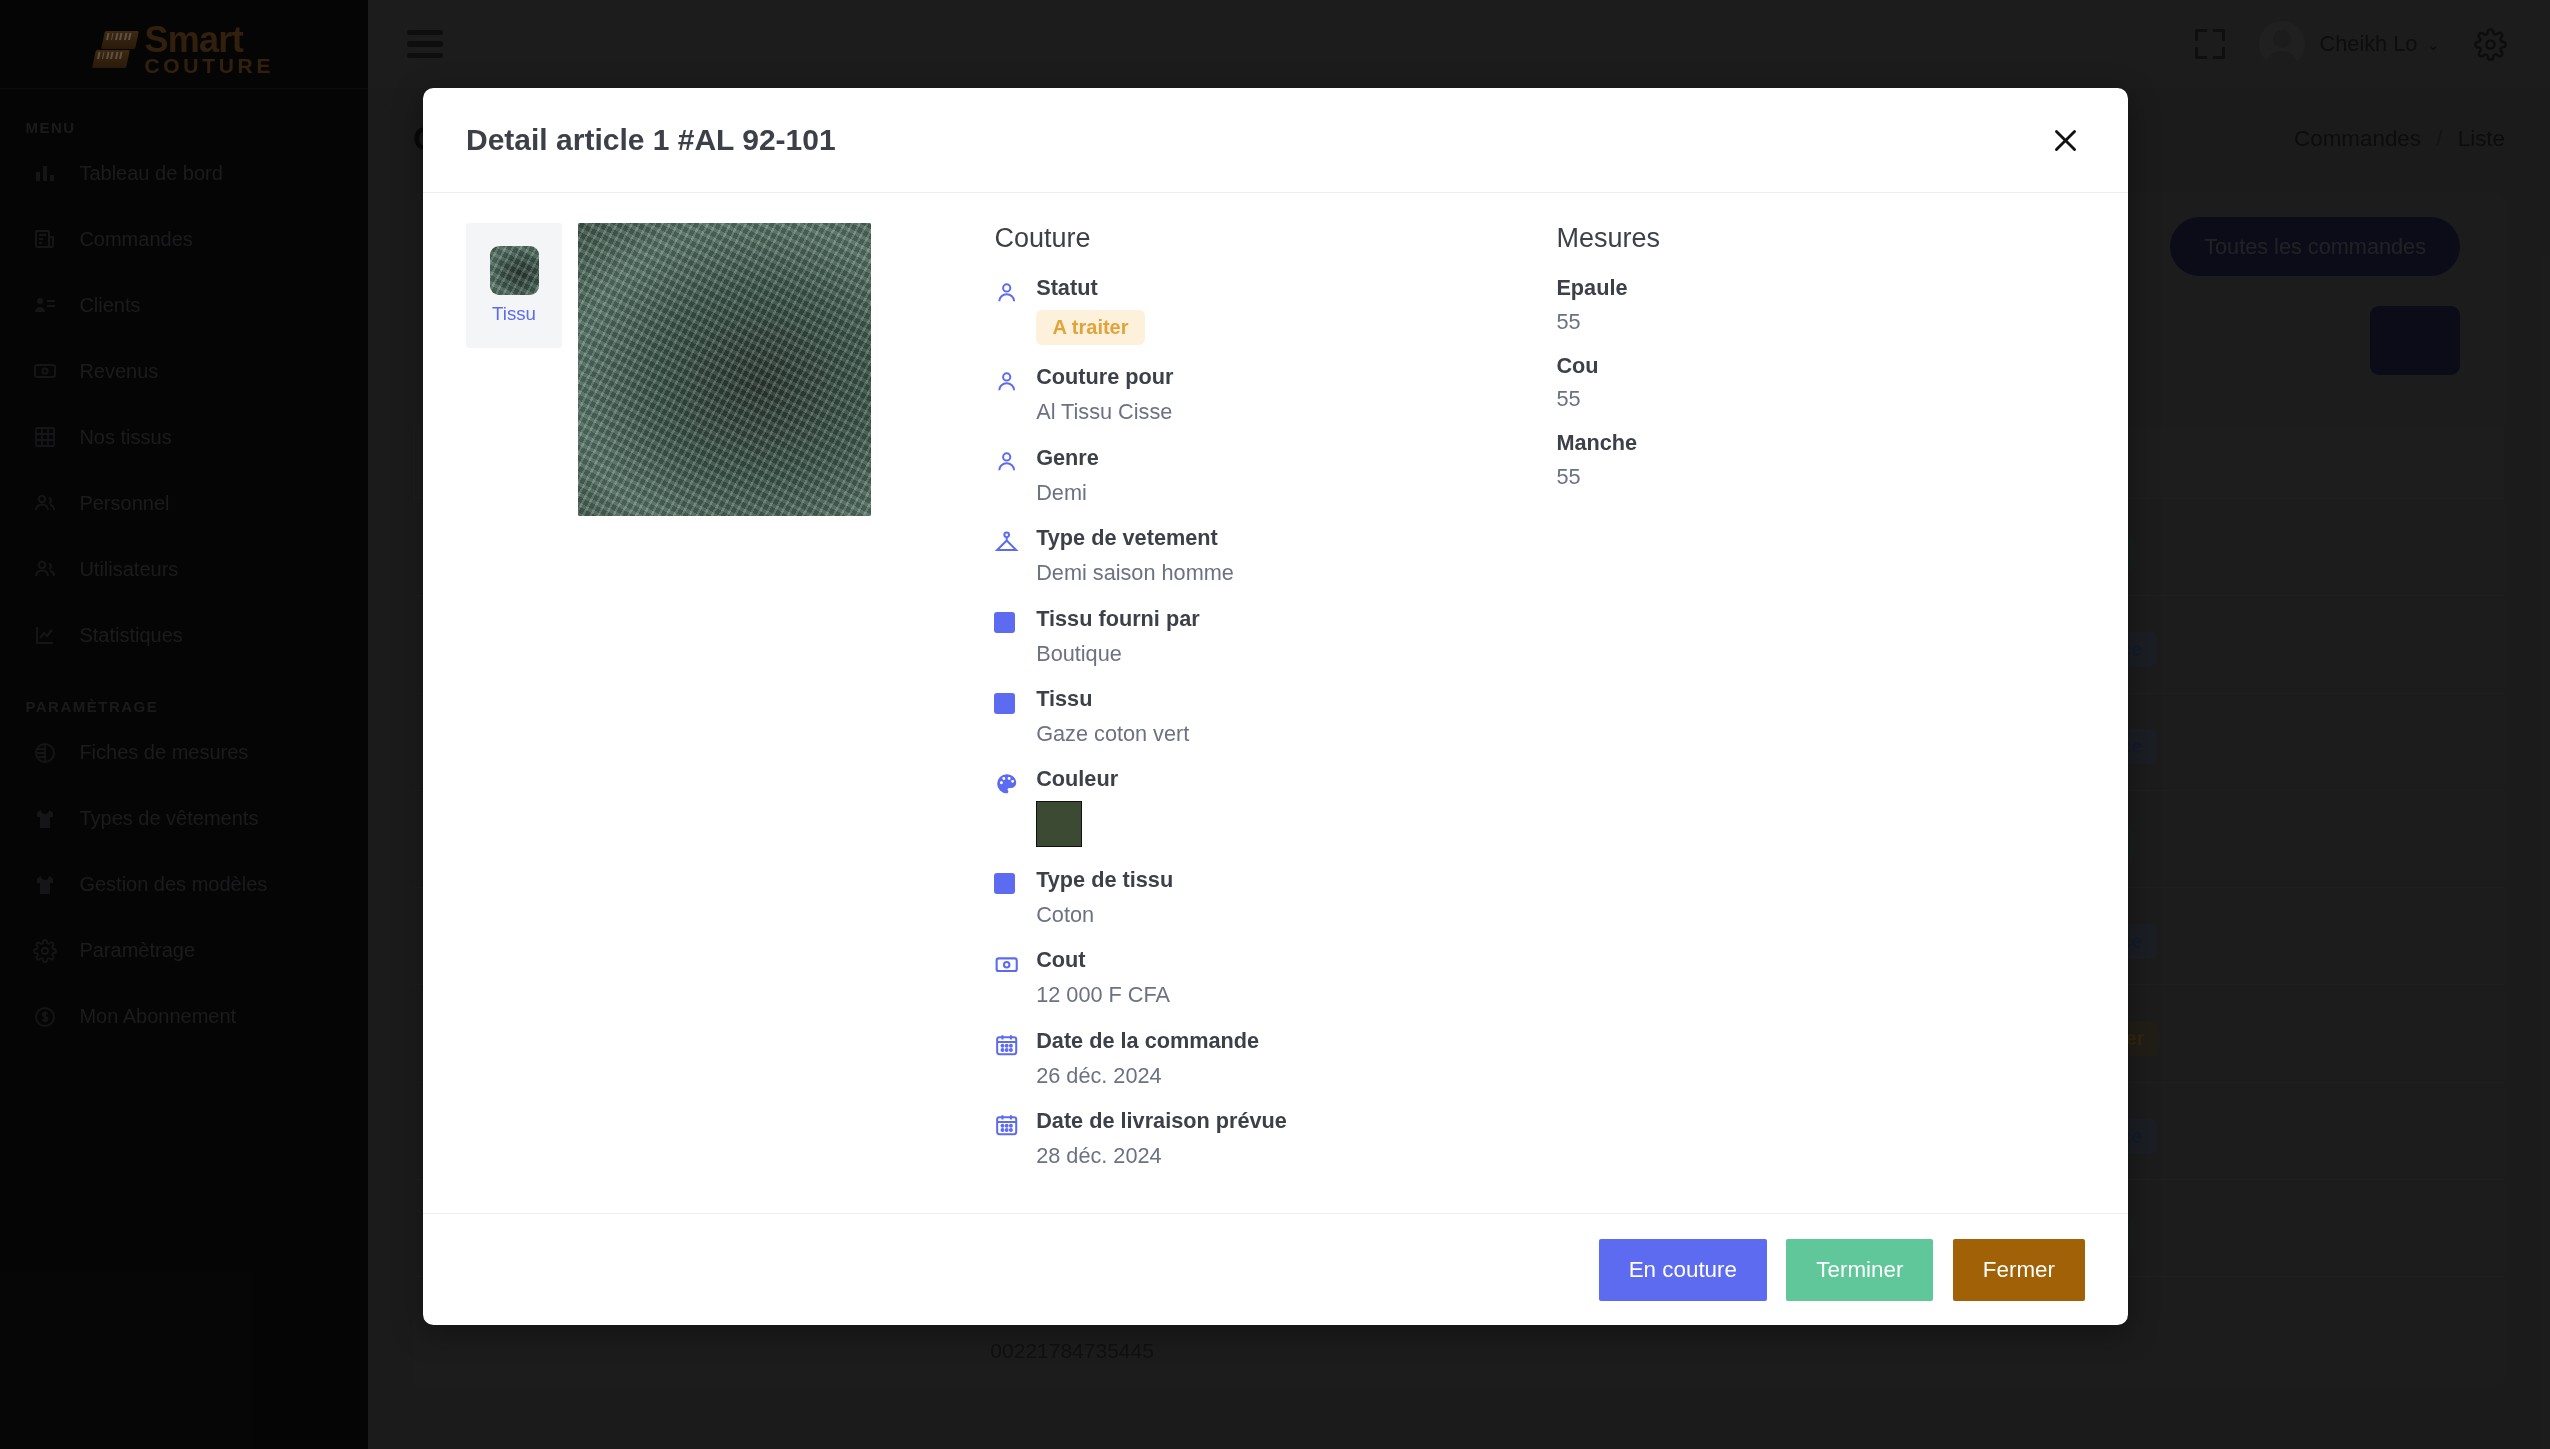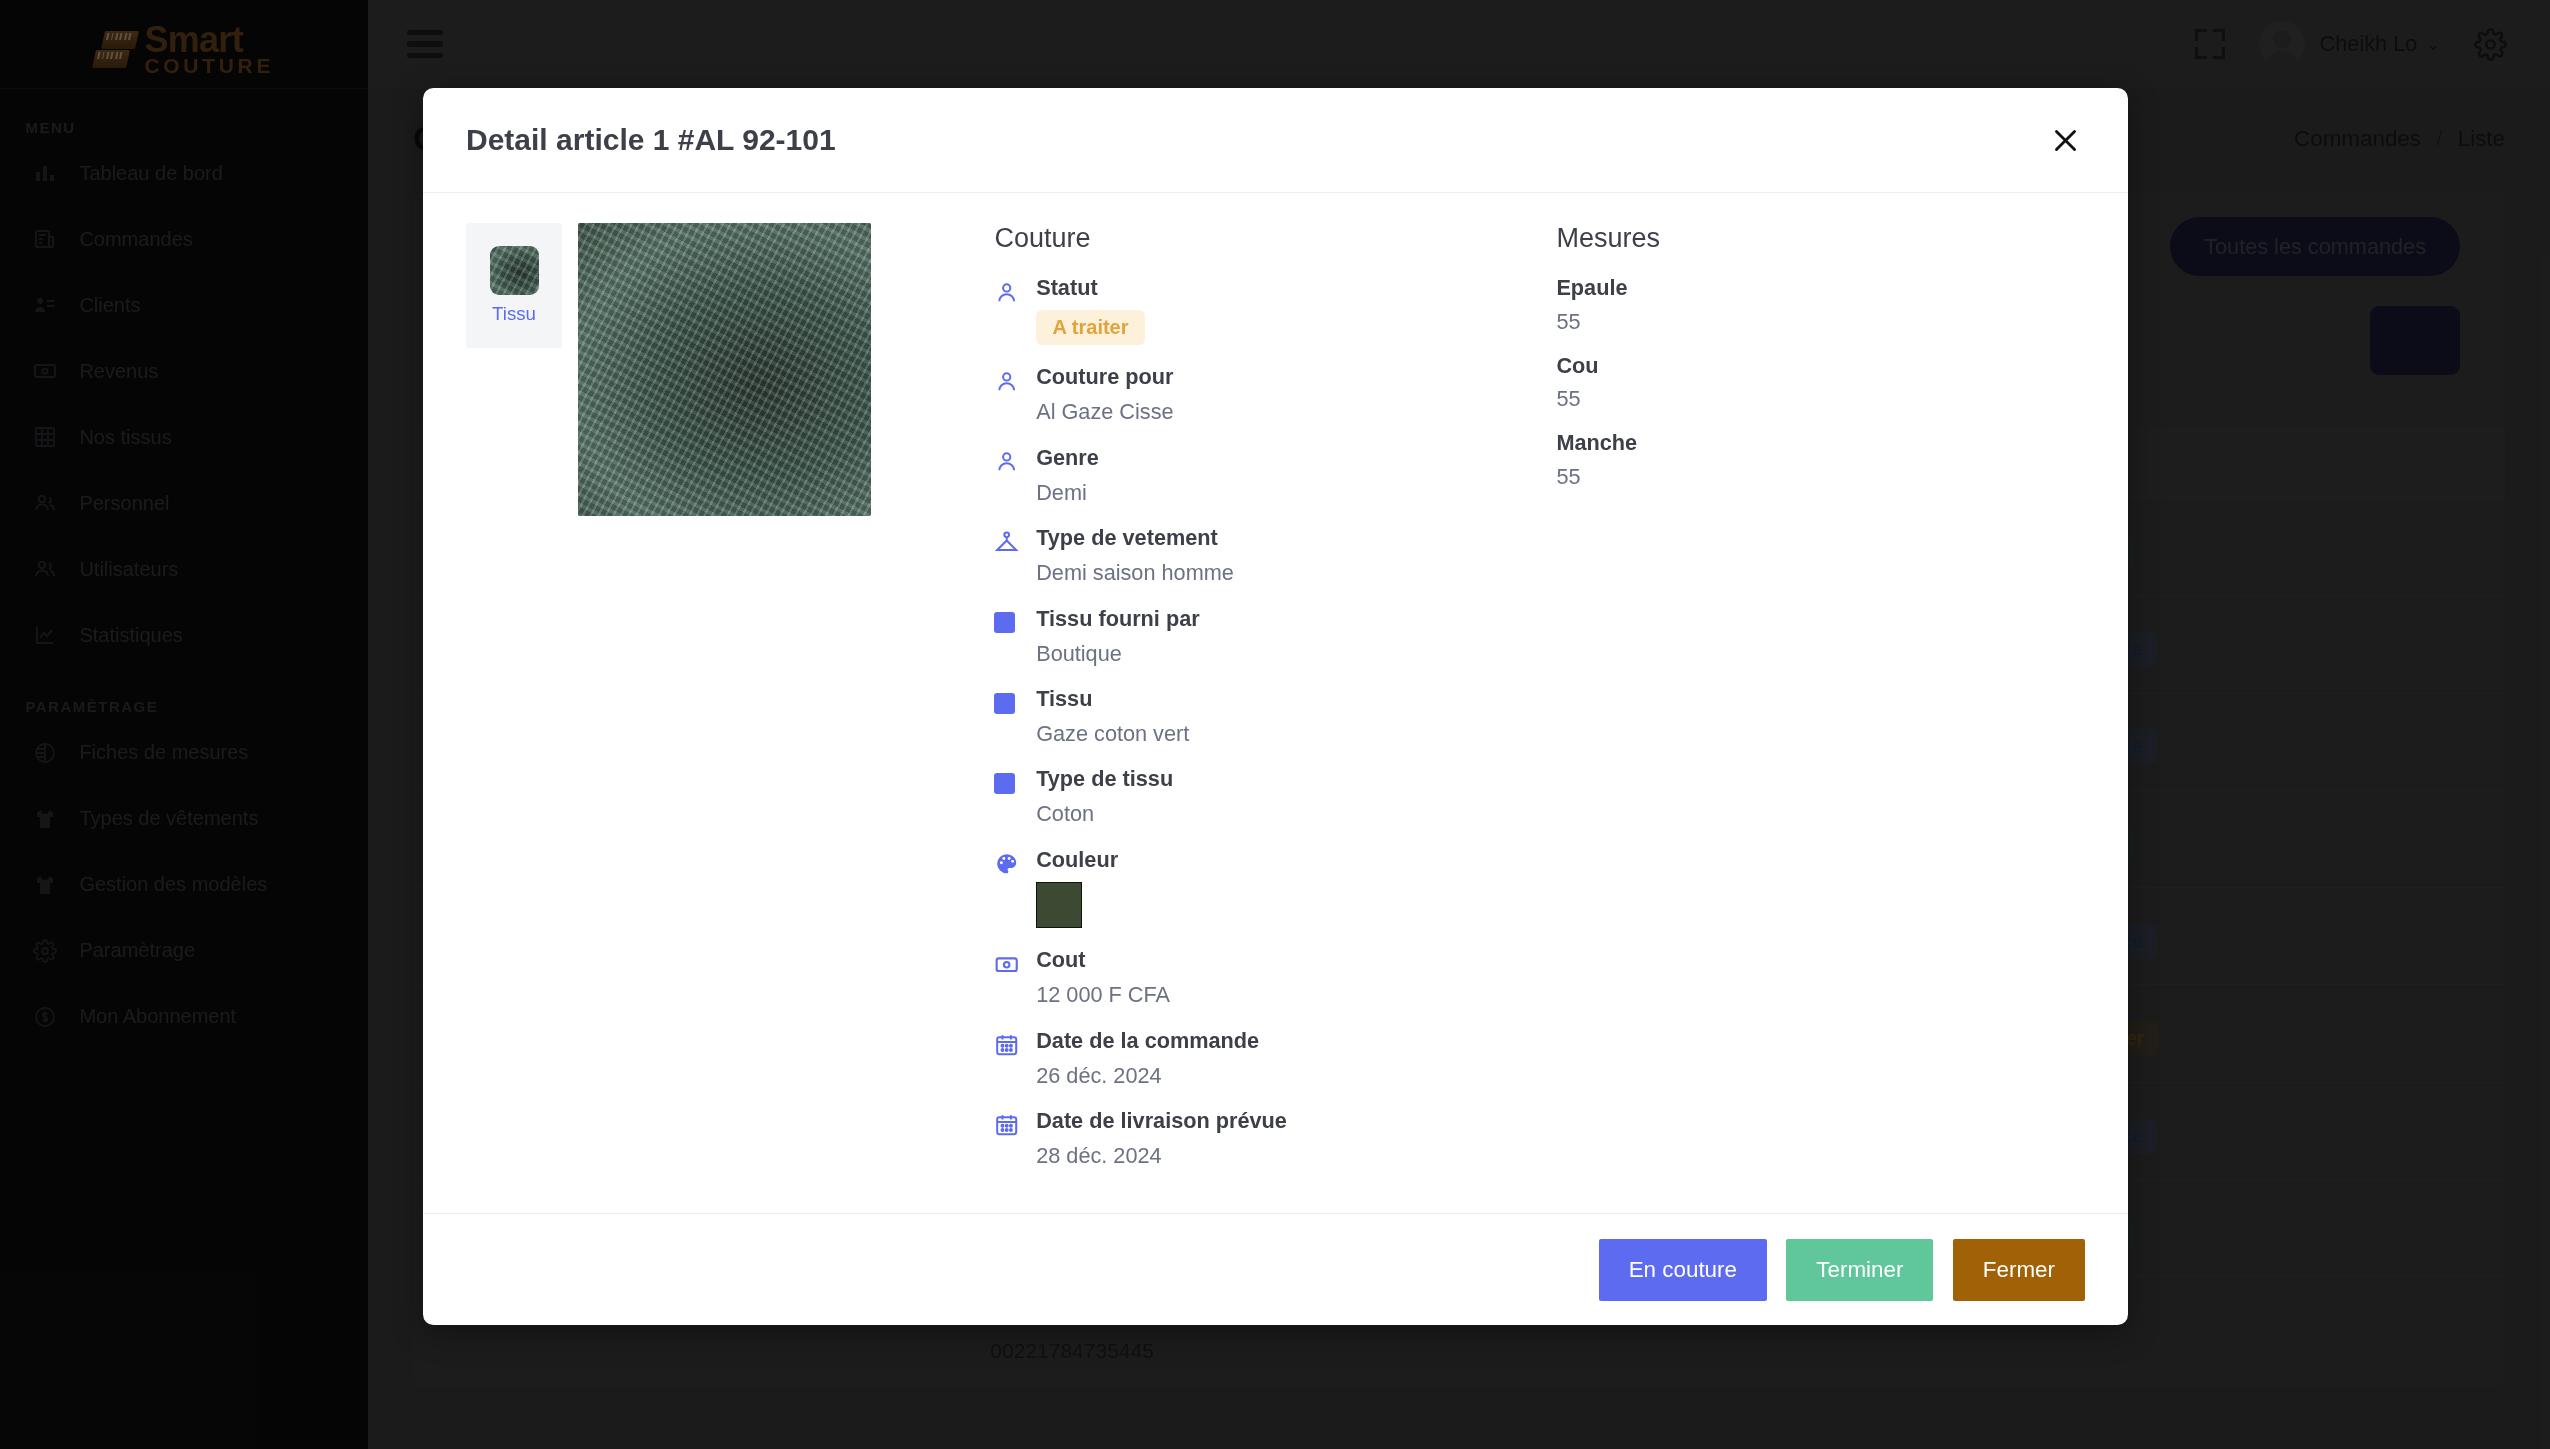--- a/index.html
+++ b/index.html
@@ -520,21 +520,21 @@
             </div>
             <div class="field">
               <span class="fico">
                 <svg viewBox="0 0 24 24" fill="none" stroke="currentColor" stroke-width="1.9">
                   <circle cx="12" cy="7.5" r="3.4"></circle>
                   <path d="M5 20c0-4 3.2-6.5 7-6.5s7 2.5 7 6.5"></path>
                 </svg>
               </span>
               <div class="ftxt">
                 <div class="f-label">Couture pour</div>
-                <div class="f-value">Al Gaze Cisse</div>
+                <div class="f-value">Al Tissu Cisse</div>
               </div>
             </div>
             <div class="field">
               <span class="fico">
                 <svg viewBox="0 0 24 24" fill="none" stroke="currentColor" stroke-width="1.9">
                   <circle cx="12" cy="7.5" r="3.4"></circle>
                   <path d="M5 20c0-4 3.2-6.5 7-6.5s7 2.5 7 6.5"></path>
                 </svg>
               </span>
               <div class="ftxt">
@@ -567,36 +567,36 @@
               <span class="fico">
                 <span class="sq"></span>
               </span>
               <div class="ftxt">
                 <div class="f-label">Tissu</div>
                 <div class="f-value">Gaze coton vert</div>
               </div>
             </div>
             <div class="field">
               <span class="fico">
-                <span class="sq"></span>
-              </span>
-              <div class="ftxt">
-                <div class="f-label">Type de tissu</div>
-                <div class="f-value">Coton</div>
-              </div>
-            </div>
-            <div class="field">
-              <span class="fico">
                 <svg viewBox="0 0 24 24" fill="currentColor">
                   <path d="M12 3a9 9 0 1 0 0 18c1 0 1.6-.7 1.6-1.5 0-.4-.2-.7-.4-1-.3-.3-.4-.6-.4-1 0-.8.7-1.5 1.5-1.5H16a5 5 0 0 0 5-5c0-4.4-4-8-9-8zm-5 9.5a1.4 1.4 0 1 1 0-2.8 1.4 1.4 0 0 1 0 2.8zm2.3-4a1.4 1.4 0 1 1 0-2.8 1.4 1.4 0 0 1 0 2.8zm5 0a1.4 1.4 0 1 1 0-2.8 1.4 1.4 0 0 1 0 2.8zm3.3 2.7a1.4 1.4 0 1 1 0-2.8 1.4 1.4 0 0 1 0 2.8z"></path>
                 </svg>
               </span>
               <div class="ftxt">
                 <div class="f-label">Couleur</div>
                 <div class="color-swatch" style="background: rgb(60, 74, 51);"></div>
+              </div>
+            </div>
+            <div class="field">
+              <span class="fico">
+                <span class="sq"></span>
+              </span>
+              <div class="ftxt">
+                <div class="f-label">Type de tissu</div>
+                <div class="f-value">Coton</div>
               </div>
             </div>
             <div class="field">
               <span class="fico">
                 <svg viewBox="0 0 24 24" fill="none" stroke="currentColor" stroke-width="2">
                   <rect x="2.5" y="6" width="19" height="12" rx="2"></rect>
                   <circle cx="12" cy="12" r="2.6"></circle>
                 </svg>
               </span>
               <div class="ftxt">

